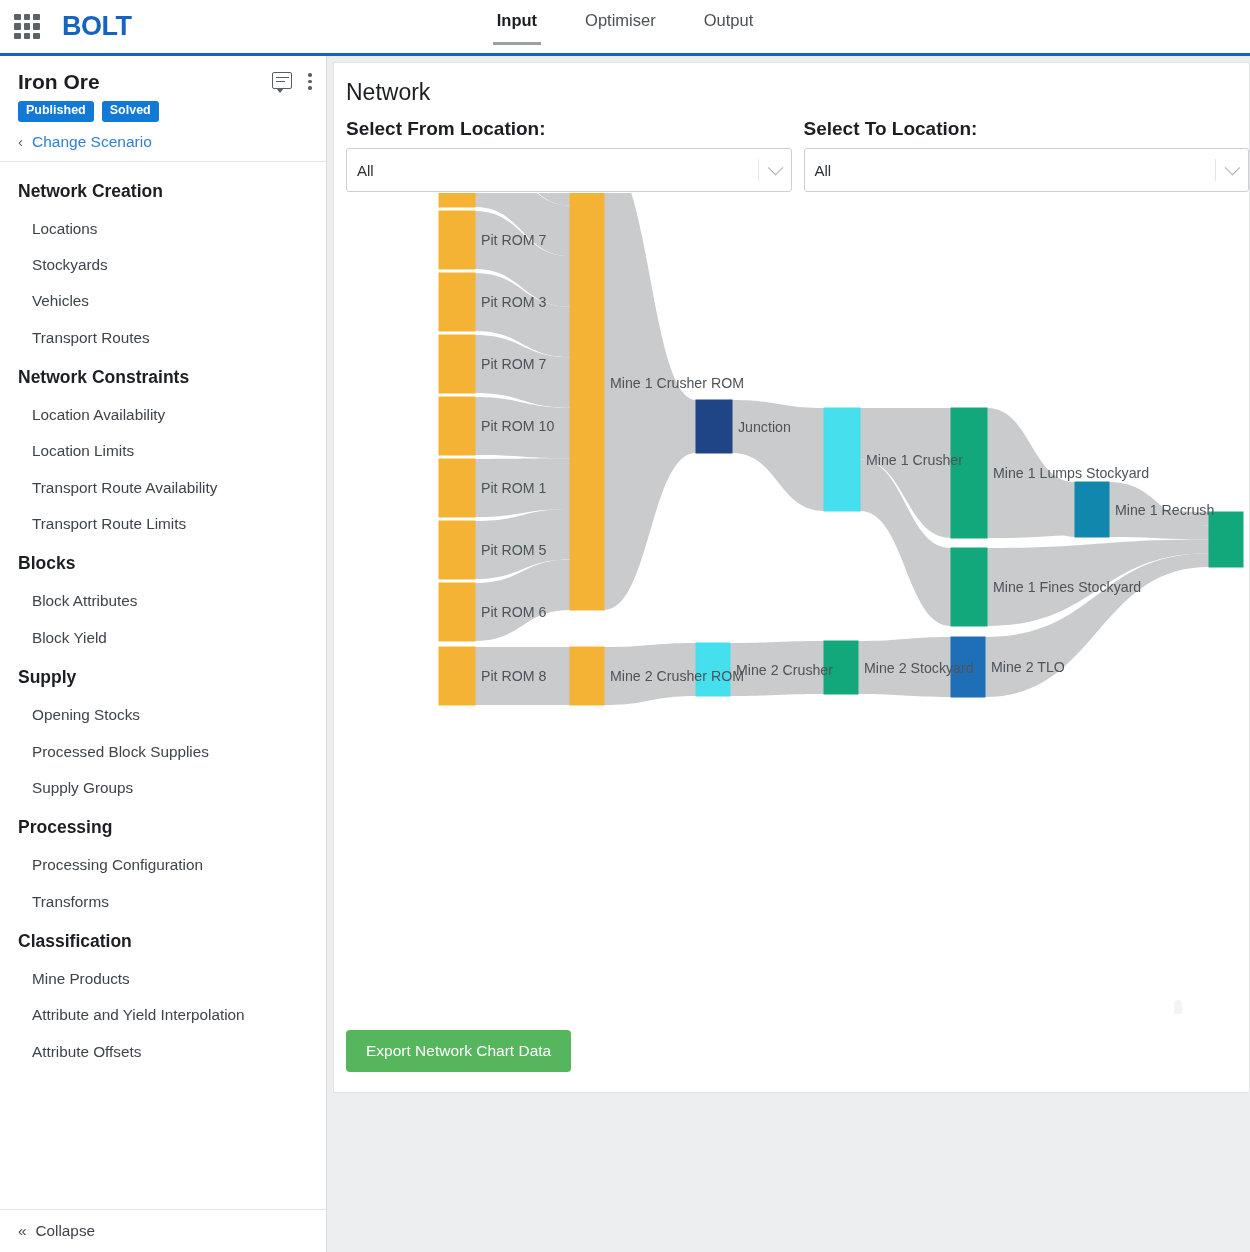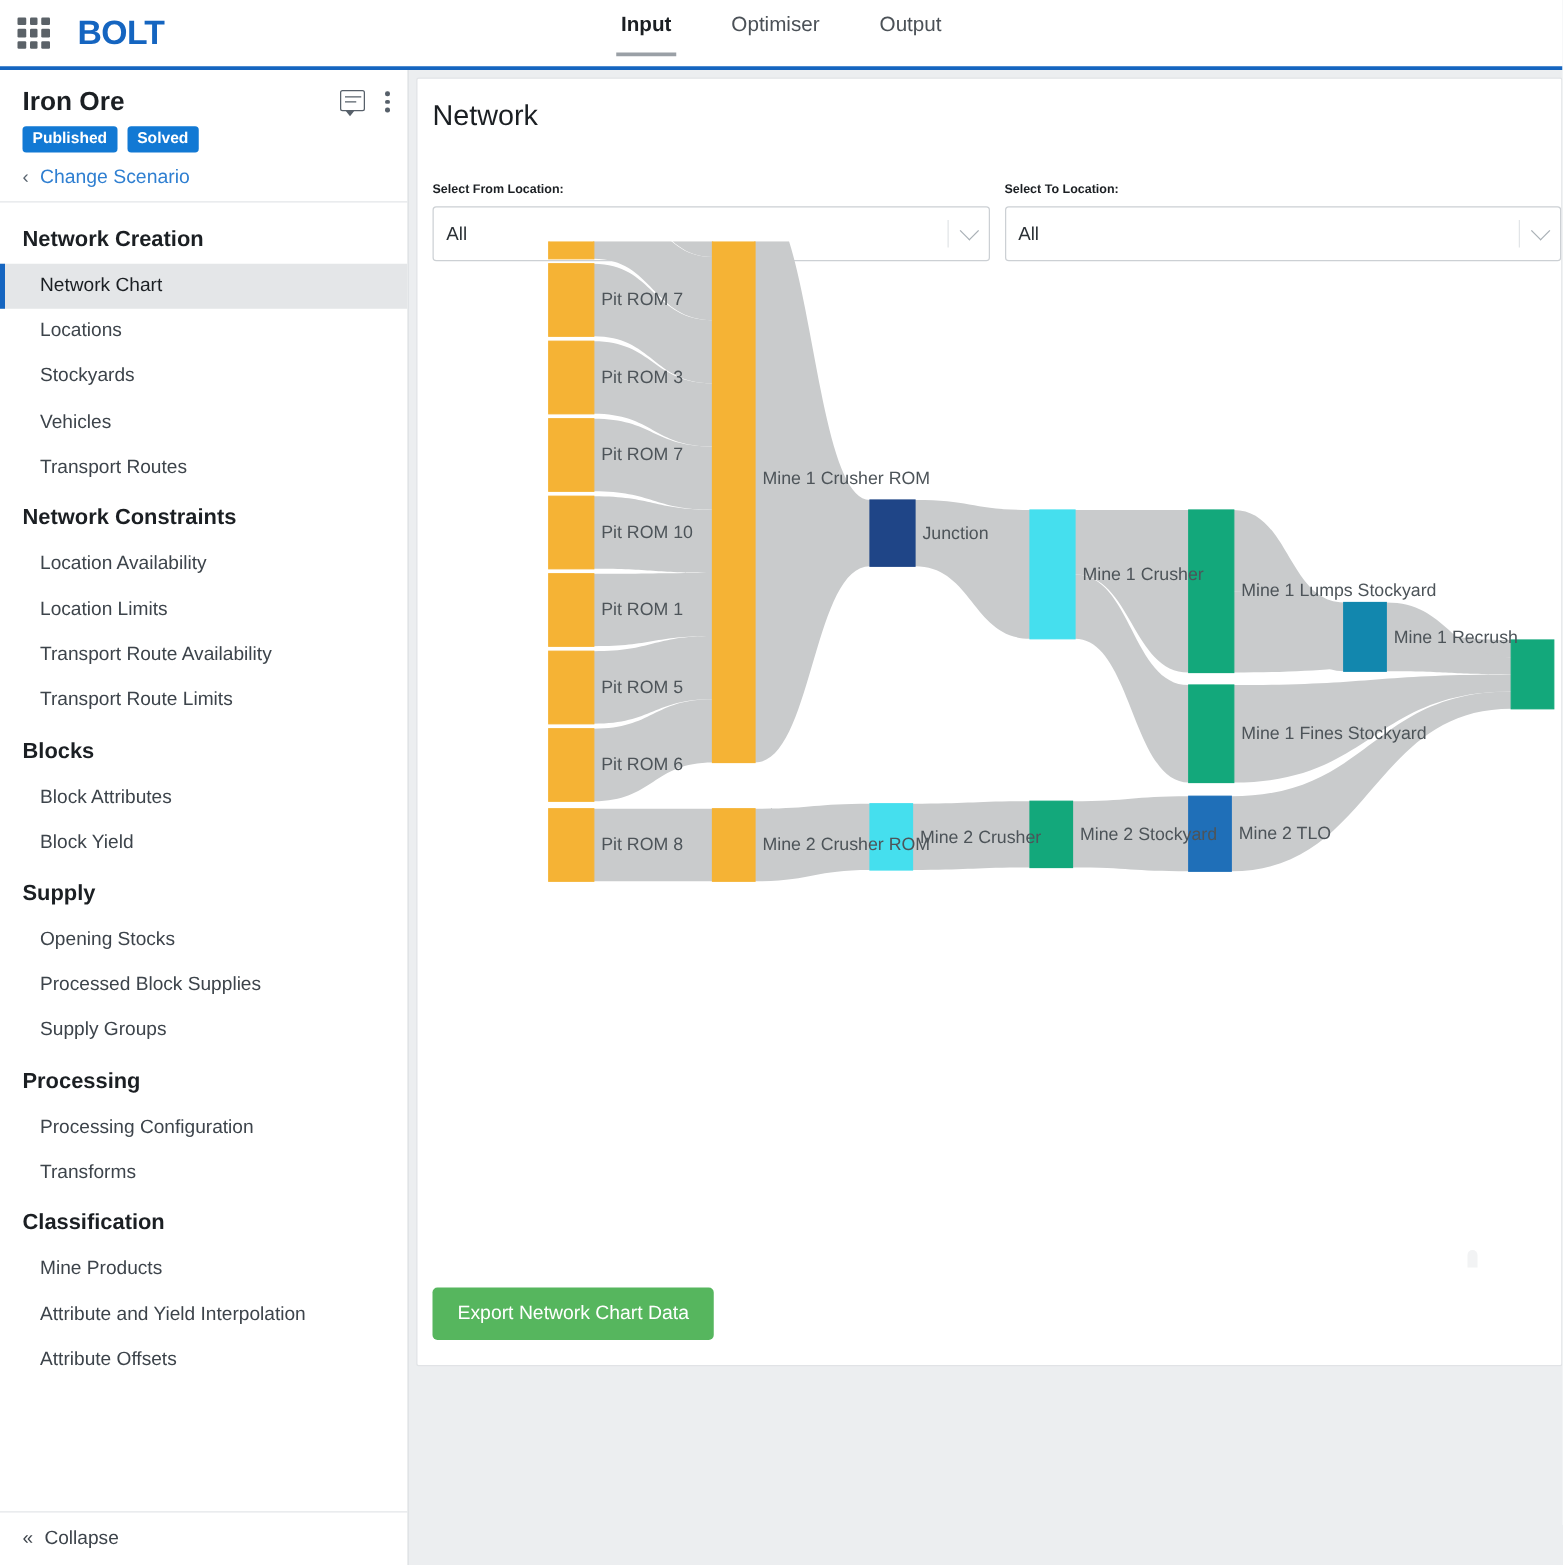--- a/index.html
+++ b/index.html
@@ -98,21 +98,21 @@
   
   #main { flex:1 1 auto; padding:0; position:relative; overflow:hidden; }
   #card {
     background:#ffffff; margin:6px 0 0 6px; height:1031px;
     border:1px solid #e1e3e6; border-radius:2px;
     position:relative; overflow:hidden;
   }
   #panel-title { font-size:23px; color:#1b1f23; padding:16px 0 12px 12px; }
   #filters { display:flex; padding:0 0 0 12px; gap:12px; }
   .filter { width:460px; }
-  .filter-label { font-size:10px; font-weight:bold; color:#1b1f23; margin-bottom:8px;margin-top:28px; }
+  .filter-label { font-size:19px; font-weight:bold; color:#1b1f23; margin-bottom:8px; }
   .select {
     height:44px; border:1px solid #ccd0d4; border-radius:3px; background:#fff;
     display:flex; align-items:center; padding:0 10px;
     font-size:15px; color:#2b3136; cursor:pointer; position:relative;
   }
   .select .val { flex:1 1 auto; }
   .sep { width:1px; height:22px; background:#e2e5e8; margin-right:11px; }
   .chev-down {
     width:11px; height:11px; border-right:1.8px solid #a9b0b6; border-bottom:1.8px solid #a9b0b6;
     transform:rotate(45deg) translate(-2px,-2px);
@@ -182,21 +182,20 @@
         <span class="badge">Published</span>
         <span class="badge">Solved</span>
       </div>
       <div id="change-scenario">
         <span class="chev-left">‹</span>
         <span>Change Scenario</span>
       </div>
     </div>
     <div id="nav">
         <div class="nav-group">Network Creation</div>
-        <div class="nav-item active"><span>Network Chart</span></div>
         <div class="nav-item"><span>Locations</span></div>
         <div class="nav-item"><span>Stockyards</span></div>
         <div class="nav-item"><span>Vehicles</span></div>
         <div class="nav-item"><span>Transport Routes</span></div>
         <div class="nav-group">Network Constraints</div>
         <div class="nav-item"><span>Location Availability</span></div>
         <div class="nav-item"><span>Location Limits</span></div>
         <div class="nav-item"><span>Transport Route Availability</span></div>
         <div class="nav-item"><span>Transport Route Limits</span></div>
         <div class="nav-group">Blocks</div>

